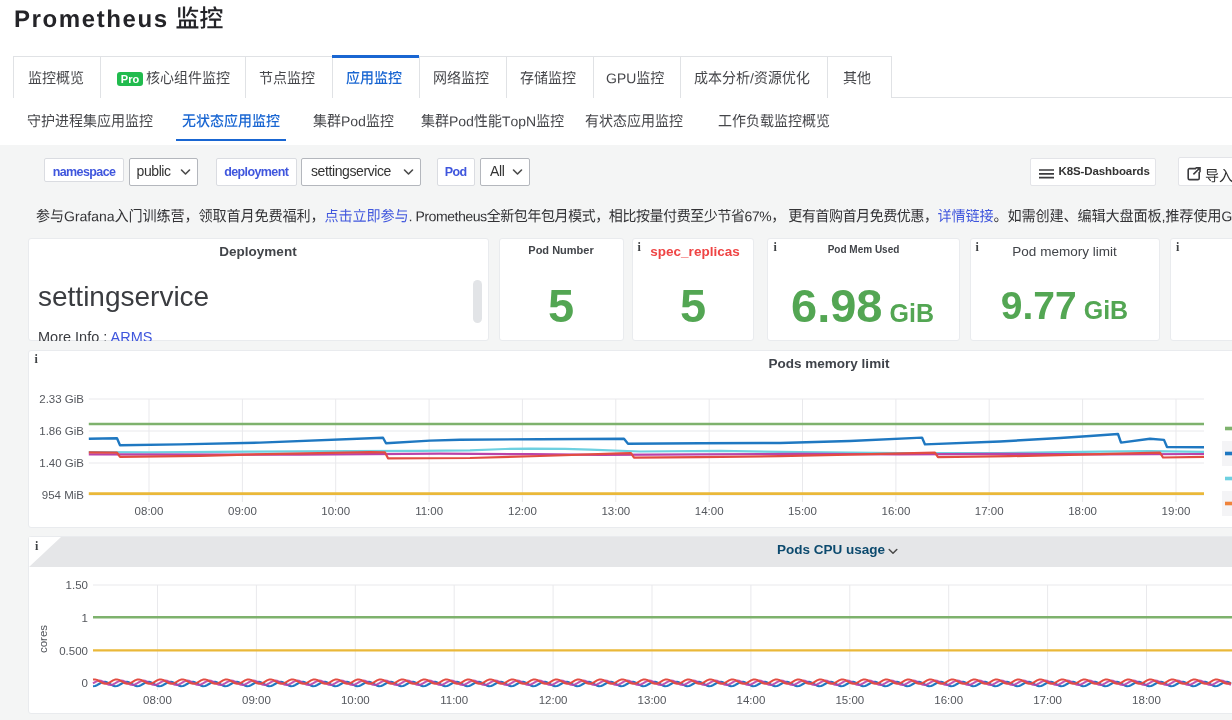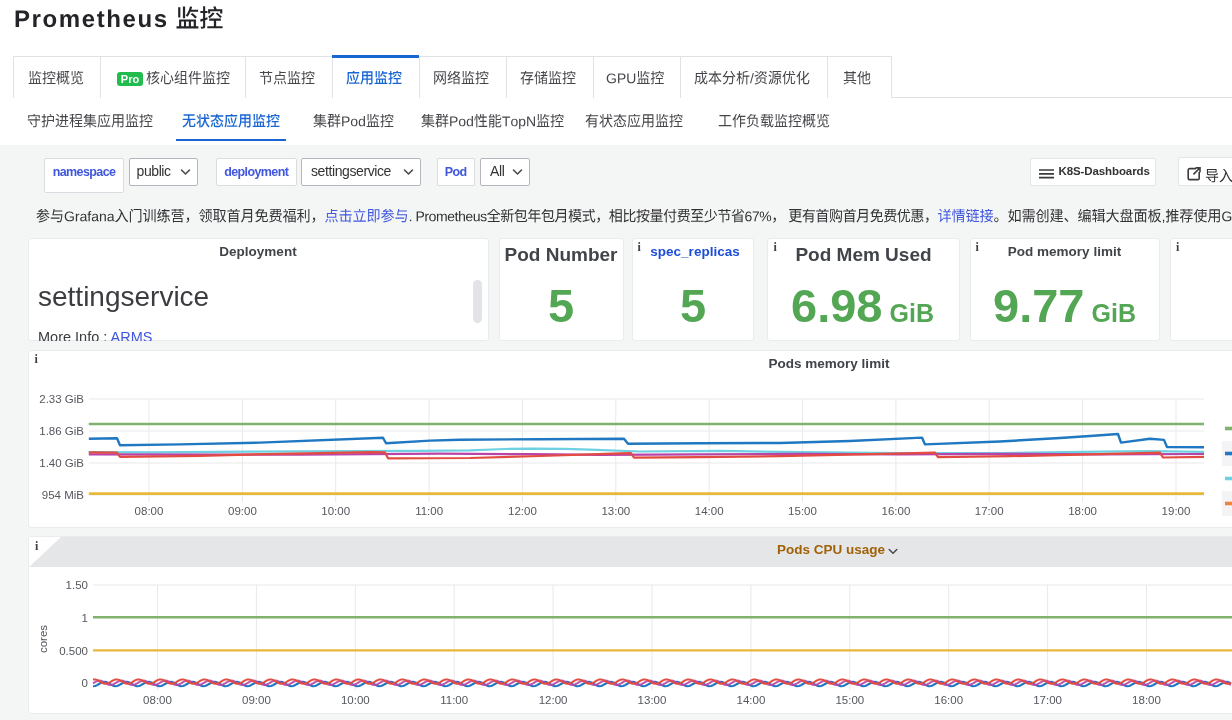--- a/index.html
+++ b/index.html
@@ -321,21 +321,21 @@
           <use href="#g62" transform="translate(0.0 12.2) scale(0.014 -0.0154)"></use>
           <use href="#g63" transform="translate(14.0 12.2) scale(0.014 -0.0154)"></use>
           <use href="#g64" transform="translate(28.0 12.2) scale(0.014 -0.0154)"></use>
           <use href="#g65" transform="translate(42.0 12.2) scale(0.014 -0.0154)"></use>
           <use href="#g11" transform="translate(56.0 12.2) scale(0.014 -0.0154)"></use>
           <use href="#g12" transform="translate(70.0 12.2) scale(0.014 -0.0154)"></use>
           <use href="#g13" transform="translate(84.0 12.2) scale(0.014 -0.0154)"></use>
           <use href="#g14" transform="translate(98.0 12.2) scale(0.014 -0.0154)"></use>
         </g>
       </svg></div>
-    <div style="position:absolute;left:44px;top:158px;width:80px;height:35px;background:#fff;border:1px solid #dadce1;border-radius:2px;box-sizing:border-box;color:#3f56dd;font-size:12.5px;font-weight:bold;letter-spacing:-0.6px;text-align:center;line-height:26px">namespace</div>
+    <div style="position:absolute;left:44px;top:158px;width:80px;height:24px;background:#fff;border:1px solid #dadce1;border-radius:2px;box-sizing:border-box;color:#3f56dd;font-size:12.5px;font-weight:bold;letter-spacing:-0.6px;text-align:center;line-height:26px">namespace</div>
     <div style="position:absolute;left:128.5px;top:158px;width:69.5px;height:28px;background:#fff;border:1px solid #b4b7bd;border-radius:2px;box-sizing:border-box"></div>
     <div style="position:absolute;left:136.5px;top:158px;height:24px;color:#333;font-size:14px;letter-spacing:-0.4px;line-height:27px">public</div>
     <svg style="position:absolute;left:180px;top:168px" width="11" height="8" viewBox="0 0 11 8">
       <path d="M1.5 2 L5.5 6 L9.5 2" stroke="#4a4a4a" stroke-width="1.6" fill="none" stroke-linecap="round" stroke-linejoin="round"></path>
     </svg>
     <div style="position:absolute;left:216px;top:158px;width:80.5px;height:28px;background:#fff;border:1px solid #dadce1;border-radius:2px;box-sizing:border-box;color:#3f56dd;font-size:12.5px;font-weight:bold;letter-spacing:-0.6px;text-align:center;line-height:26px">deployment</div>
     <div style="position:absolute;left:300.5px;top:158px;width:120.5px;height:28px;background:#fff;border:1px solid #b4b7bd;border-radius:2px;box-sizing:border-box"></div>
     <div style="position:absolute;left:311px;top:158px;height:28px;color:#333;font-size:14px;letter-spacing:-0.4px;line-height:27px">settingservice</div>
     <svg style="position:absolute;left:403px;top:168px" width="11" height="8" viewBox="0 0 11 8">
       <path d="M1.5 2 L5.5 6 L9.5 2" stroke="#4a4a4a" stroke-width="1.6" fill="none" stroke-linecap="round" stroke-linejoin="round"></path>
@@ -471,46 +471,46 @@
           <use href="#g47" transform="translate(1171.4 12.2) scale(0.014 -0.0154)"></use>
           <use href="#g23" transform="translate(1185.4 12.2) scale(0.006836 -0.006836)"></use>
         </g>
       </svg></div>
     <div style="position:absolute;left:28px;top:238px;width:461px;height:103px;background:#fff;border:1px solid #e9ebee;border-radius:3px;box-sizing:border-box"></div>
     <div style="position:absolute;left:258px;top:243.5px;width:300px;margin-left:-150px;text-align:center;color:#414449;font-size:13.5px;font-weight:bold">Deployment</div>
     <div style="position:absolute;left:38px;top:281px;color:#3a3c40;font-size:28px">settingservice</div>
     <div style="position:absolute;left:38px;top:329px;width:260px;height:11.5px;overflow:hidden;color:#3a3c40;font-size:14.5px;line-height:17px">More Info : <span style="color:#3f56dd">ARMS</span></div>
     <div style="position:absolute;left:472.5px;top:280px;width:9px;height:43px;border-radius:5px;background:#e2e4e7"></div>
     <div style="position:absolute;left:499px;top:238px;width:125px;height:103px;background:#fff;border:1px solid #e9ebee;border-radius:3px;box-sizing:border-box"></div>
-    <div style="position:absolute;left:561px;top:243.5px;width:300px;margin-left:-150px;text-align:center;color:#414449;font-size:19px;font-weight:bold">Pod Number</div>
+    <div style="position:absolute;left:561px;top:243.5px;width:300px;margin-left:-150px;text-align:center;color:#414449;font-size:11px;font-weight:bold">Pod Number</div>
     <div style="position:absolute;left:561px;top:289px;width:400px;margin-left:-200px;text-align:center;color:#53a653;font-weight:bold;line-height:33px"><span style="font-size:47px">5</span></div>
     <div style="position:absolute;left:632px;top:238px;width:122px;height:103px;background:#fff;border:1px solid #e9ebee;border-radius:3px;box-sizing:border-box"></div>
     <div style="position:absolute;left:637.5px;top:242px;color:#3f4245;font-size:12px;font-weight:bold;font-family:'Liberation Serif',serif;line-height:10px">i</div>
-    <div style="position:absolute;left:695px;top:243.5px;width:300px;margin-left:-150px;text-align:center;color:#1d4ed8;font-size:13.5px;font-weight:bold">spec_replicas</div>
+    <div style="position:absolute;left:695px;top:243.5px;width:300px;margin-left:-150px;text-align:center;color:#ef4444;font-size:13.5px;font-weight:bold">spec_replicas</div>
     <div style="position:absolute;left:693px;top:289px;width:400px;margin-left:-200px;text-align:center;color:#53a653;font-weight:bold;line-height:33px"><span style="font-size:47px">5</span></div>
     <div style="position:absolute;left:767px;top:238px;width:193px;height:103px;background:#fff;border:1px solid #e9ebee;border-radius:3px;box-sizing:border-box"></div>
     <div style="position:absolute;left:773.5px;top:242px;color:#3f4245;font-size:12px;font-weight:bold;font-family:'Liberation Serif',serif;line-height:10px">i</div>
-    <div style="position:absolute;left:863.5px;top:243.5px;width:300px;margin-left:-150px;text-align:center;color:#414449;font-size:19px;font-weight:bold">Pod Mem Used</div>
+    <div style="position:absolute;left:863.5px;top:243.5px;width:300px;margin-left:-150px;text-align:center;color:#414449;font-size:10px;font-weight:bold">Pod Mem Used</div>
     <div style="position:absolute;left:862.5px;top:289px;width:400px;margin-left:-200px;text-align:center;color:#53a653;font-weight:bold;line-height:33px"><span style="font-size:47px">6.98</span><span style="font-size:25px;margin-left:7px">GiB</span></div>
     <div style="position:absolute;left:970px;top:238px;width:190px;height:103px;background:#fff;border:1px solid #e9ebee;border-radius:3px;box-sizing:border-box"></div>
     <div style="position:absolute;left:975.5px;top:242px;color:#3f4245;font-size:12px;font-weight:bold;font-family:'Liberation Serif',serif;line-height:10px">i</div>
-    <div style="position:absolute;left:1064.5px;top:243.5px;width:300px;margin-left:-150px;text-align:center;color:#414449;font-size:13.5px;font-weight:bold">Pod memory limit</div>
-    <div style="position:absolute;left:1064.5px;top:289px;width:400px;margin-left:-200px;text-align:center;color:#53a653;font-weight:bold;line-height:33px"><span style="font-size:47px">9.77</span><span style="font-size:25px;margin-left:7px">GiB</span></div>
+    <div style="position:absolute;left:1064.5px;top:243.5px;width:300px;margin-left:-150px;text-align:center;color:#414449;font-size:13.5px;font-weight:normal">Pod memory limit</div>
+    <div style="position:absolute;left:1064.5px;top:289px;width:400px;margin-left:-200px;text-align:center;color:#53a653;font-weight:bold;line-height:33px"><span style="font-size:39px">9.77</span><span style="font-size:25px;margin-left:7px">GiB</span></div>
     <div style="position:absolute;left:1170px;top:238px;width:75px;height:103px;background:#fff;border:1px solid #e9ebee;border-radius:3px;box-sizing:border-box"></div>
     <div style="position:absolute;left:1176px;top:242px;color:#3f4245;font-size:12px;font-weight:bold;font-family:'Liberation Serif',serif;line-height:10px">i</div>
     <div style="position:absolute;left:28px;top:350px;width:1217px;height:178px;background:#fff;border:1px solid #e9ebee;border-radius:3px;box-sizing:border-box"></div>
     <div style="position:absolute;left:34.5px;top:354px;color:#3f4245;font-size:12px;font-weight:bold;font-family:'Liberation Serif',serif;line-height:10px">i</div>
     <div style="position:absolute;left:829px;top:356px;width:400px;margin-left:-200px;text-align:center;color:#3f434a;font-size:13.5px;font-weight:bold">Pods memory limit</div>
     <div style="position:absolute;left:28px;top:536px;width:1217px;height:178px;background:#fff;border:1px solid #e9ebee;border-radius:3px;box-sizing:border-box"></div>
     <div style="position:absolute;left:29px;top:537px;width:1203px;height:30px;background:#e5e6e8"></div>
     <svg style="position:absolute;left:29px;top:537px" width="36" height="30" viewBox="0 0 36 30">
       <path d="M0 0 L32 0 L0 30 Z" fill="#fff"></path>
     </svg>
     <div style="position:absolute;left:35px;top:541px;color:#3f4245;font-size:12px;font-weight:bold;font-family:'Liberation Serif',serif;line-height:10px">i</div>
-    <div style="position:absolute;left:831px;top:542px;width:400px;margin-left:-200px;text-align:center;color:#a16207;font-size:13.5px;font-weight:bold">Pods CPU usage</div>
+    <div style="position:absolute;left:831px;top:542px;width:400px;margin-left:-200px;text-align:center;color:#0c4a6e;font-size:13.5px;font-weight:bold">Pods CPU usage</div>
     <svg style="position:absolute;left:888px;top:547.5px" width="10" height="7" viewBox="0 0 10 7">
       <path d="M1.2 1.5 L5 5.3 L8.8 1.5" stroke="#4a4a4a" stroke-width="1.5" fill="none" stroke-linecap="round" stroke-linejoin="round"></path>
     </svg>
     <svg style="position:absolute;left:0;top:0" width="1232" height="720" viewBox="0 0 1232 720">
       <line x1="88.75" y1="399" x2="1204" y2="399" stroke="#e9e9ec"></line>
       <line x1="88.75" y1="431" x2="1204" y2="431" stroke="#e9e9ec"></line>
       <line x1="88.75" y1="463" x2="1204" y2="463" stroke="#e9e9ec"></line>
       <line x1="88.75" y1="495" x2="1204" y2="495" stroke="#e9e9ec"></line>
       <line x1="149.0" y1="399" x2="149.0" y2="502" stroke="#e9e9ec"></line>
       <line x1="242.4" y1="399" x2="242.4" y2="502" stroke="#e9e9ec"></line>

